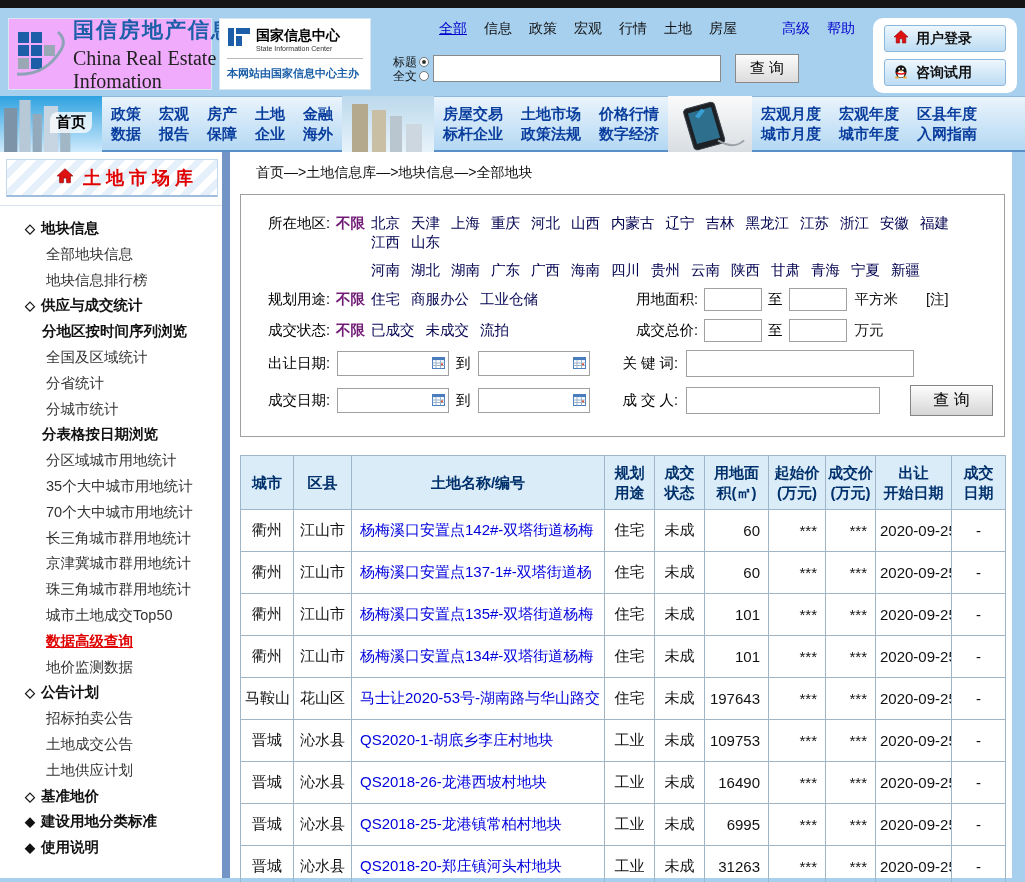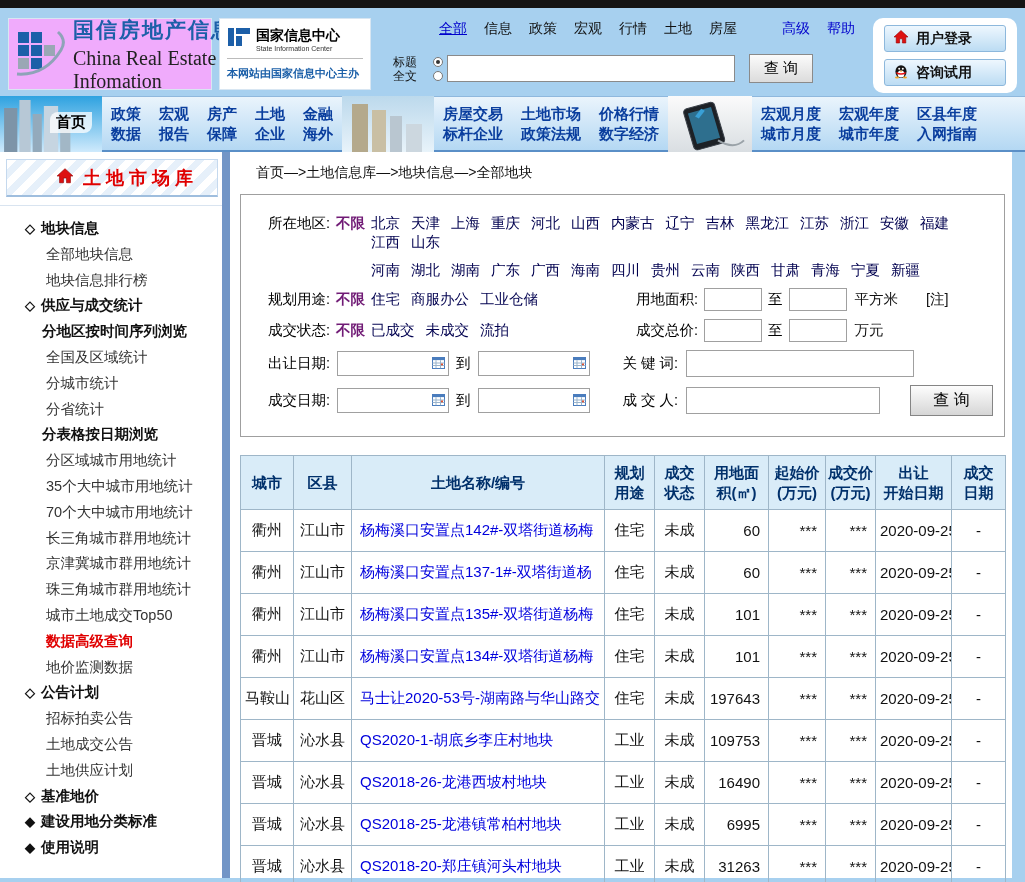--- a/index.html
+++ b/index.html
@@ -21,21 +21,21 @@
   .sic-note { font-size:11px; font-weight:bold; color:#1b5fa8; margin-top:7px; white-space:nowrap; }
 
   .search-area { margin-left:22px; padding-top:2px; }
   .stabs { display:flex; align-items:center; font-size:14px; margin-left:46px; margin-bottom:16px; }
   .stab { margin-right:17px; color:#111; cursor:pointer; white-space:nowrap; }
   .stab.active { color:#0000cc; text-decoration:underline; }
   .stab.link { color:#0000cc; }
   .stab.link-gap { color:#0000cc; margin-left:28px; }
   .srow { display:flex; align-items:center; }
   .sradios { font-size:12px; line-height:14px; color:#111; margin-right:4px; }
-  .sradio { display:flex; align-items:center; gap:16px; cursor:pointer; }
+  .sradio { display:flex; align-items:center; gap:2px; cursor:pointer; }
   .rdot { width:10px; height:10px; border:1px solid #777; border-radius:50%; background:#fff; display:inline-block; position:relative; }
   .rdot.on::after { content:""; position:absolute; left:2px; top:2px; width:4px; height:4px; border-radius:50%; background:#333; }
   .sinput { width:288px; height:27px; border:1px solid #8a8a8a; background:#fff; margin-right:14px; font-size:14px; padding:0 4px; }
   .sbtn { width:64px; height:29px; background:linear-gradient(#fbfbfb,#dcdcdc); border:1px solid #8a8a8a; font-size:15px; cursor:pointer; font-family:inherit; }
 
   .user-panel { margin-left:auto; background:#fff; border-radius:10px; padding:7px 11px; display:flex; flex-direction:column; gap:7px; }
   .ubtn { width:122px; height:27px; display:flex; align-items:center; gap:7px; padding:0 8px; background:linear-gradient(#eef7fe,#bcdcf3); border:1px solid #8db8dc; border-radius:3px; font-size:14px; font-weight:bold; color:#111; cursor:pointer; font-family:inherit; }
 
   
   .mainnav { height:56px; background:linear-gradient(#eaf4fc,#b4d8f3); border-top:1px solid #8fb8dd; border-bottom:2px solid #5a8fc7; display:flex; align-items:center; }
@@ -49,21 +49,21 @@
   .content { display:flex; height:726px; }
   .sidebar { width:222px; background:#fff; flex:none; }
   .side-banner { margin:7px 4px 0 6px; height:38px; border:1px solid #c5d9ee; background:repeating-linear-gradient(135deg,#ffffff 0 7px,#e6f0fa 7px 14px); display:flex; align-items:center; justify-content:center; gap:9px; border-bottom:2px solid #9fbede;padding-left:30px; }
   .side-title { color:#e00000; font-size:18px; font-weight:bold; letter-spacing:5px; white-space:nowrap; }
   .side-sep { height:1px; background:#d9e4f0; margin:8px 0 10px 0; }
   .side-list { list-style:none; font-size:14.5px; }
   .side-list li { line-height:25.8px; cursor:pointer; white-space:nowrap; }
   .li-section { font-weight:bold; color:#111; padding-left:25px; }
   .li-item { color:#333; padding-left:46px; }
   .li-item-bold { font-weight:bold; color:#111; padding-left:42px; }
-  .li-item-red { font-weight:bold; color:#e00000; padding-left:46px; }
+  .li-item-red { font-weight:bold; color:#e00000; padding-left:46px;text-decoration:underline; }
   .diam { margin-right:6px; font-size:13px; }
 
   .vbar { width:8px; background:#7295c6; flex:none; }
   .main { flex:1; background:#fff; padding:10px 0 0 10px; }
   .right-gap { width:13px; background:#a7d0ef; flex:none; }
 
   .breadcrumb { font-size:14px; color:#111; margin:2px 0 12px 16px; }
 
   
   .filter-box { width:765px; border:1px solid #9f9f9f; background:#fff; padding:11px 0 12px 16px; font-size:14.5px; }
@@ -303,22 +303,22 @@
       <span class="side-title">土地市场库</span>
     </div>
     <div class="side-sep"></div>
     <ul class="side-list" id="side-list">
         <li class="li-section"><span class="diam">◇</span><span>地块信息</span></li>
         <li class="li-item"><span>全部地块信息</span></li>
         <li class="li-item"><span>地块信息排行榜</span></li>
         <li class="li-section"><span class="diam">◇</span><span>供应与成交统计</span></li>
         <li class="li-item-bold"><span>分地区按时间序列浏览</span></li>
         <li class="li-item"><span>全国及区域统计</span></li>
+        <li class="li-item"><span>分省统计</span></li>
         <li class="li-item"><span>分城市统计</span></li>
-        <li class="li-item"><span>分省统计</span></li>
         <li class="li-item-bold"><span>分表格按日期浏览</span></li>
         <li class="li-item"><span>分区域城市用地统计</span></li>
         <li class="li-item"><span>35个大中城市用地统计</span></li>
         <li class="li-item"><span>70个大中城市用地统计</span></li>
         <li class="li-item"><span>长三角城市群用地统计</span></li>
         <li class="li-item"><span>京津冀城市群用地统计</span></li>
         <li class="li-item"><span>珠三角城市群用地统计</span></li>
         <li class="li-item"><span>城市土地成交Top50</span></li>
         <li class="li-item-red"><span>数据高级查询</span></li>
         <li class="li-item"><span>地价监测数据</span></li>

